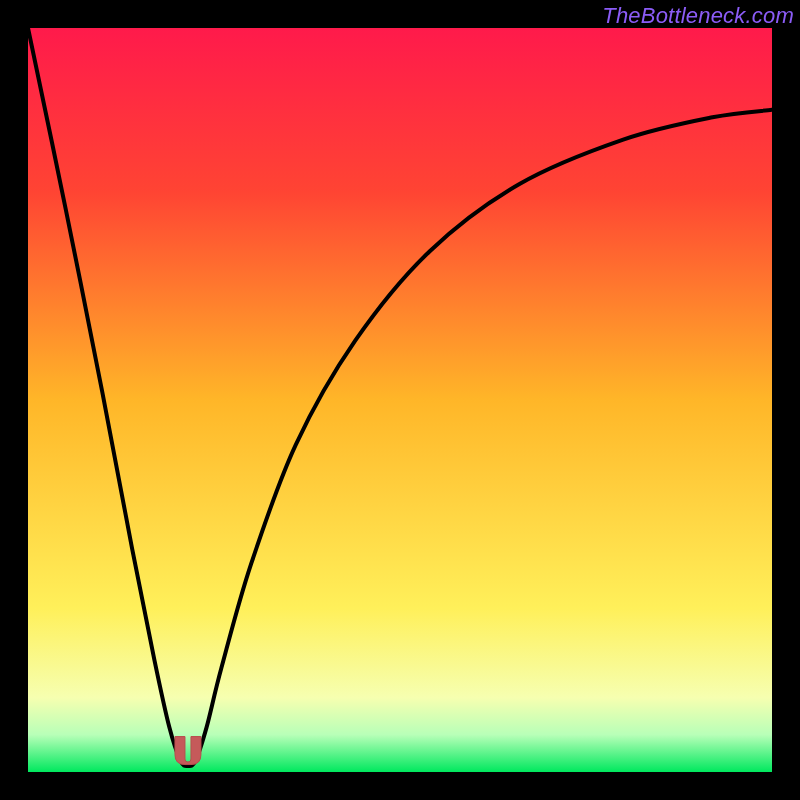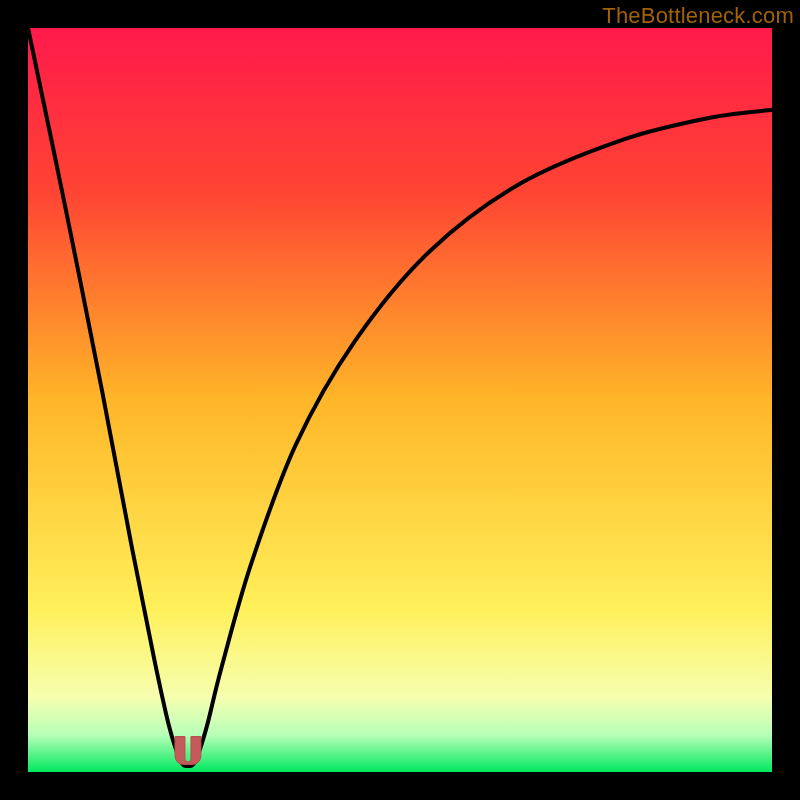--- a/index.html
+++ b/index.html
@@ -20,24 +20,25 @@
     background: #fff;
   }
   .gradient {
     position: absolute;
     left: 0; top: 0; width: 100%; height: 100%;
   }
   .watermark {
     position: absolute;
     top: 3px;
     right: 6px;
-    color: #a16207;
+    color: #8b5cf6;
     font-size: 22px;
     font-weight: 400;
     letter-spacing: 0.2px;
+    font-style: italic;
   }
   svg.curve {
     position: absolute;
     left: 0; top: 0;
     width: 100%; height: 100%;
   }
 </style>
 </head>
 <body>
 

